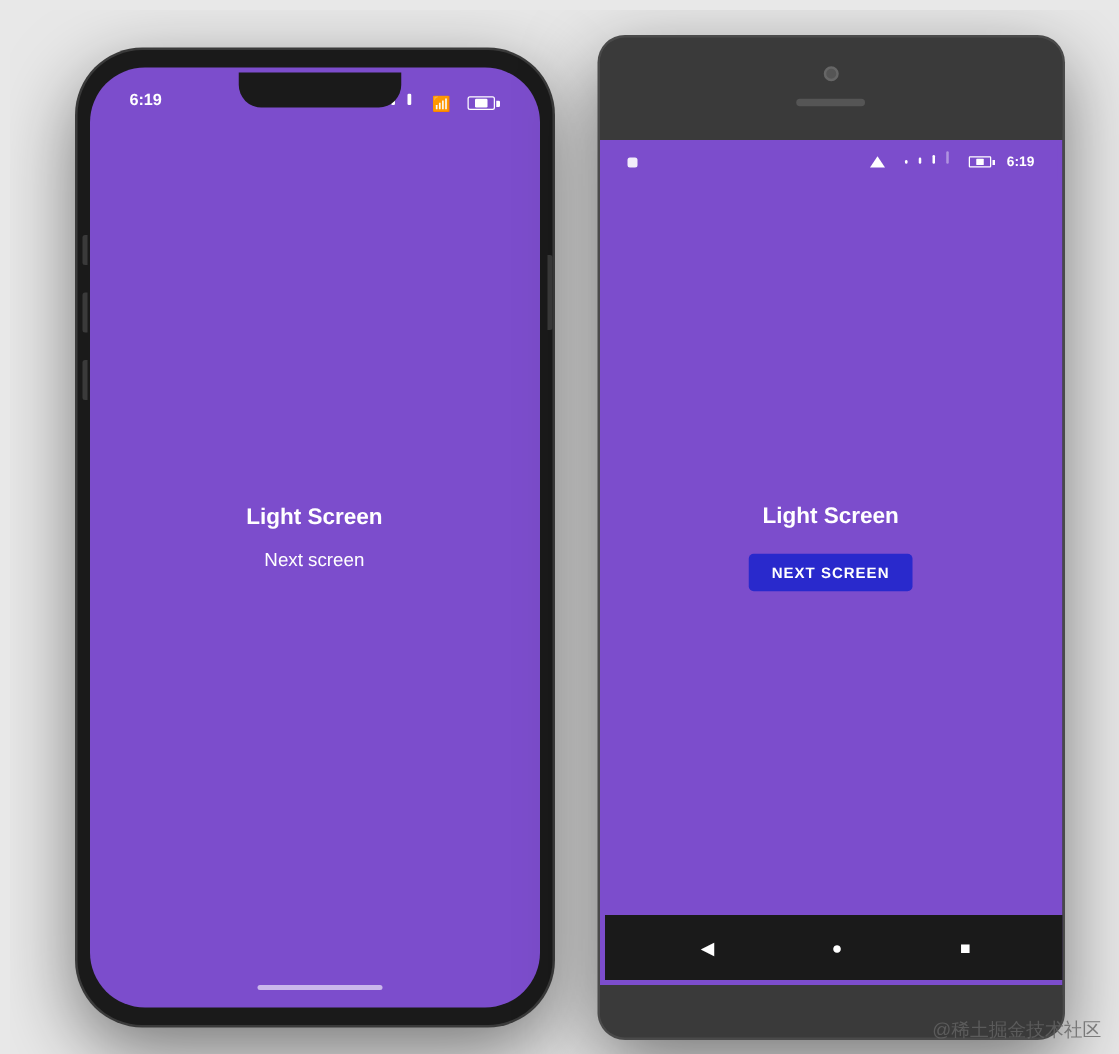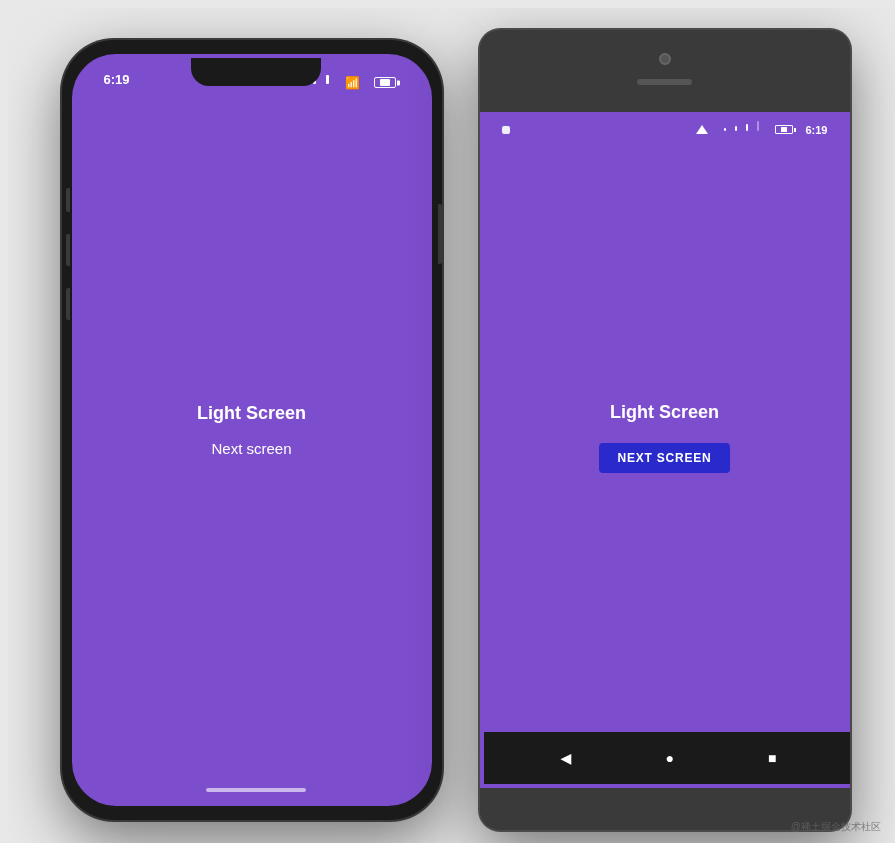--- a/index.html
+++ b/index.html
@@ -387,21 +387,21 @@
       height: 30px;
       background: #3a3a3a;
       flex-shrink: 0;
     }
 
     
     .watermark {
       position: absolute;
       bottom: 5px;
       right: 10px;
-      font-size: 10px;
+      font-size: 15px;
       color: rgba(100,100,100,0.8);
     }
   </style>
 </head>
 <body>
 
 <div class="ios-phone">
   <div class="left-buttons">
     <div class="btn-side silent"></div>
     <div class="btn-side"></div>

